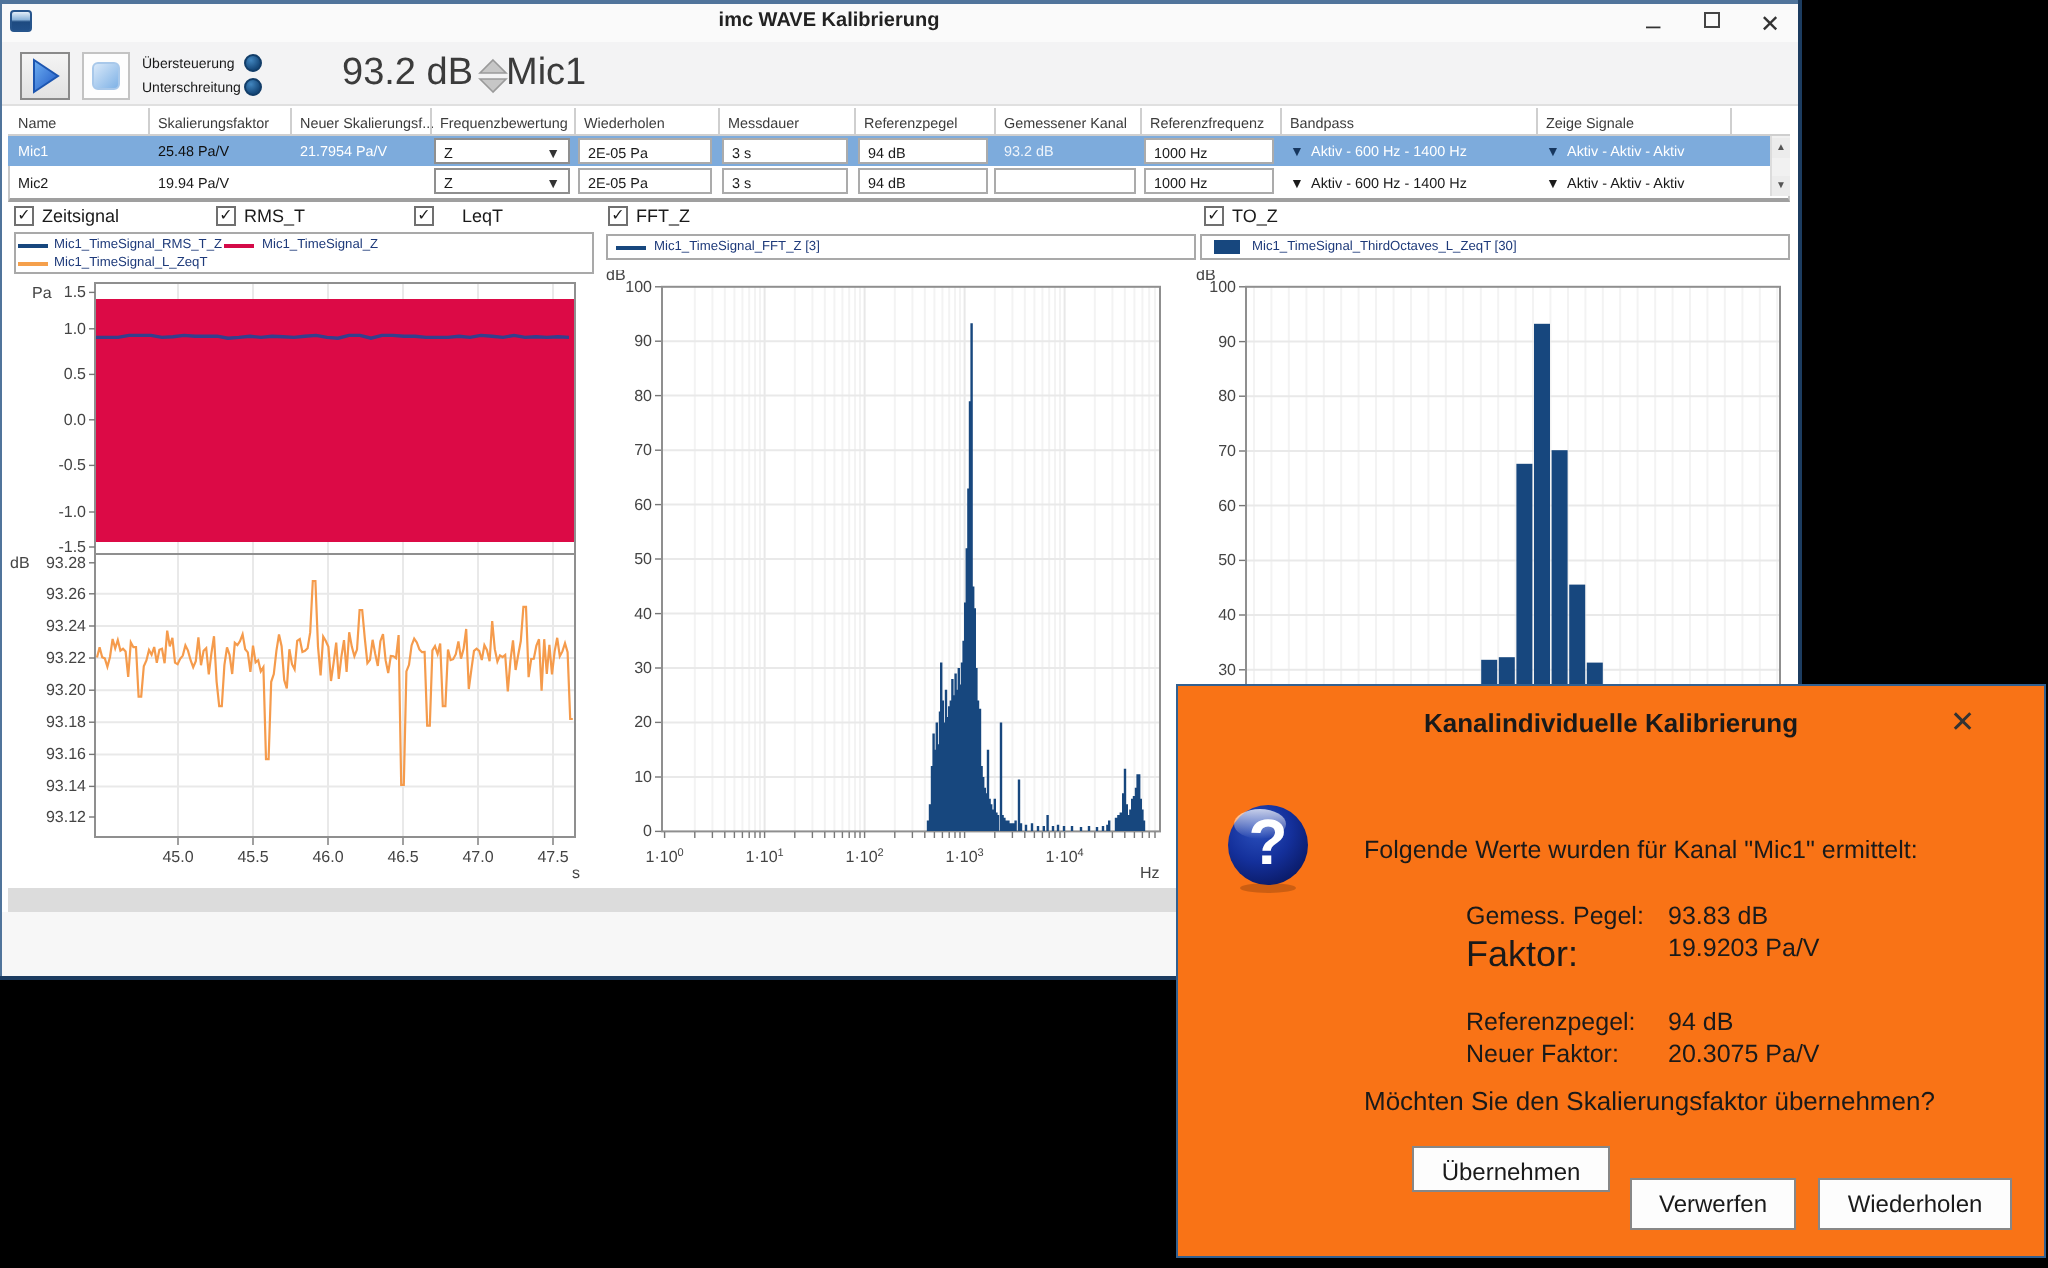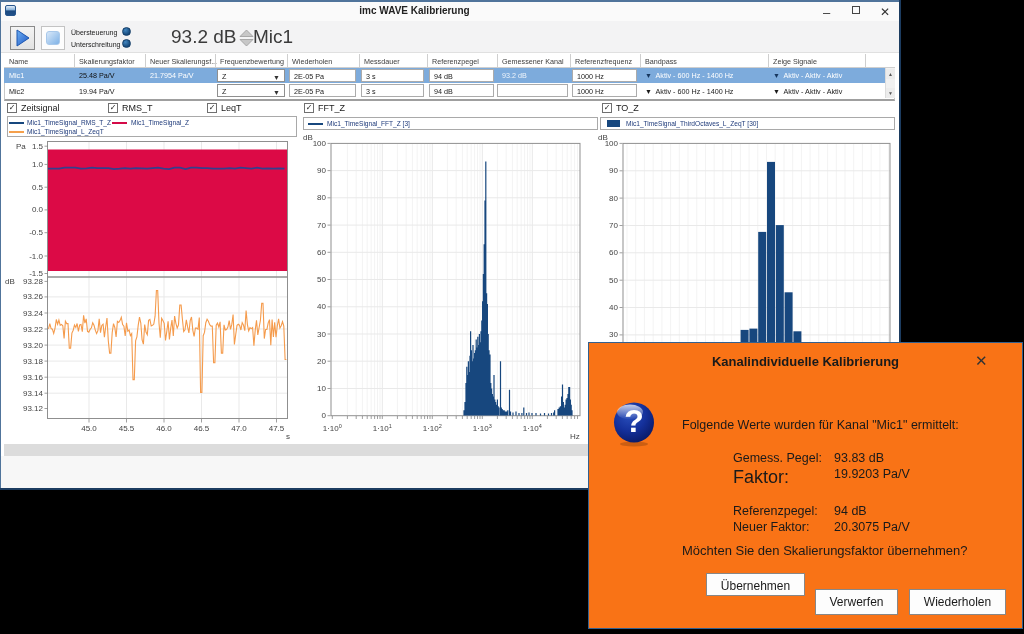--- a/index.html
+++ b/index.html
@@ -103,21 +103,21 @@
 <div class="cell" style="left:645px;top:87px;color:#1a1a1a"><span style="font-size:7px">▼</span>&nbsp; Aktiv - 600 Hz - 1400 Hz</div>
 <div class="cell" style="left:773px;top:87px;color:#1a1a1a"><span style="font-size:7px">▼</span>&nbsp; Aktiv - Aktiv - Aktiv</div>
 <div class="abs" style="left:885px;top:68px;width:10px;height:30px;background:#f1f1f1;border-left:1px solid #dcdcdc"></div>
 <div class="abs" style="left:886px;top:69px;width:9px;height:10px;background:#ececec;color:#555;font-size:5px;text-align:center;line-height:10px">▲</div>
 <div class="abs" style="left:886px;top:88px;width:9px;height:10px;background:#ececec;color:#555;font-size:5px;text-align:center;line-height:10px">▼</div>
 <div class="cb" style="left:7px;top:103px">✓</div>
 <div class="cblab" style="left:21px;top:103px">Zeitsignal</div>
 <div class="cb" style="left:108px;top:103px">✓</div>
 <div class="cblab" style="left:122px;top:103px">RMS_T</div>
 <div class="cb" style="left:207px;top:103px">✓</div>
-<div class="cblab" style="left:221px;top:103px">LeqT</div>
+<div class="cblab" style="left:231px;top:103px">LeqT</div>
 <div class="cb" style="left:304px;top:103px">✓</div>
 <div class="cblab" style="left:318px;top:103px">FFT_Z</div>
 <div class="cb" style="left:602px;top:103px">✓</div>
 <div class="cblab" style="left:616px;top:103px">TO_Z</div>
 <div class="legbox" style="left:7px;top:116px;width:290px;height:21px"></div>
 <div class="abs" style="left:9px;top:122px;width:15px;height:2px;background:#17477e"></div>
 <div class="legtxt abs" style="left:27px;top:119px">Mic1_TimeSignal_RMS_T_Z</div>
 <div class="abs" style="left:112px;top:122px;width:15px;height:2px;background:#d40a48"></div>
 <div class="legtxt abs" style="left:131px;top:119px">Mic1_TimeSignal_Z</div>
 <div class="abs" style="left:9px;top:131px;width:15px;height:2px;background:#f5a04c"></div>

